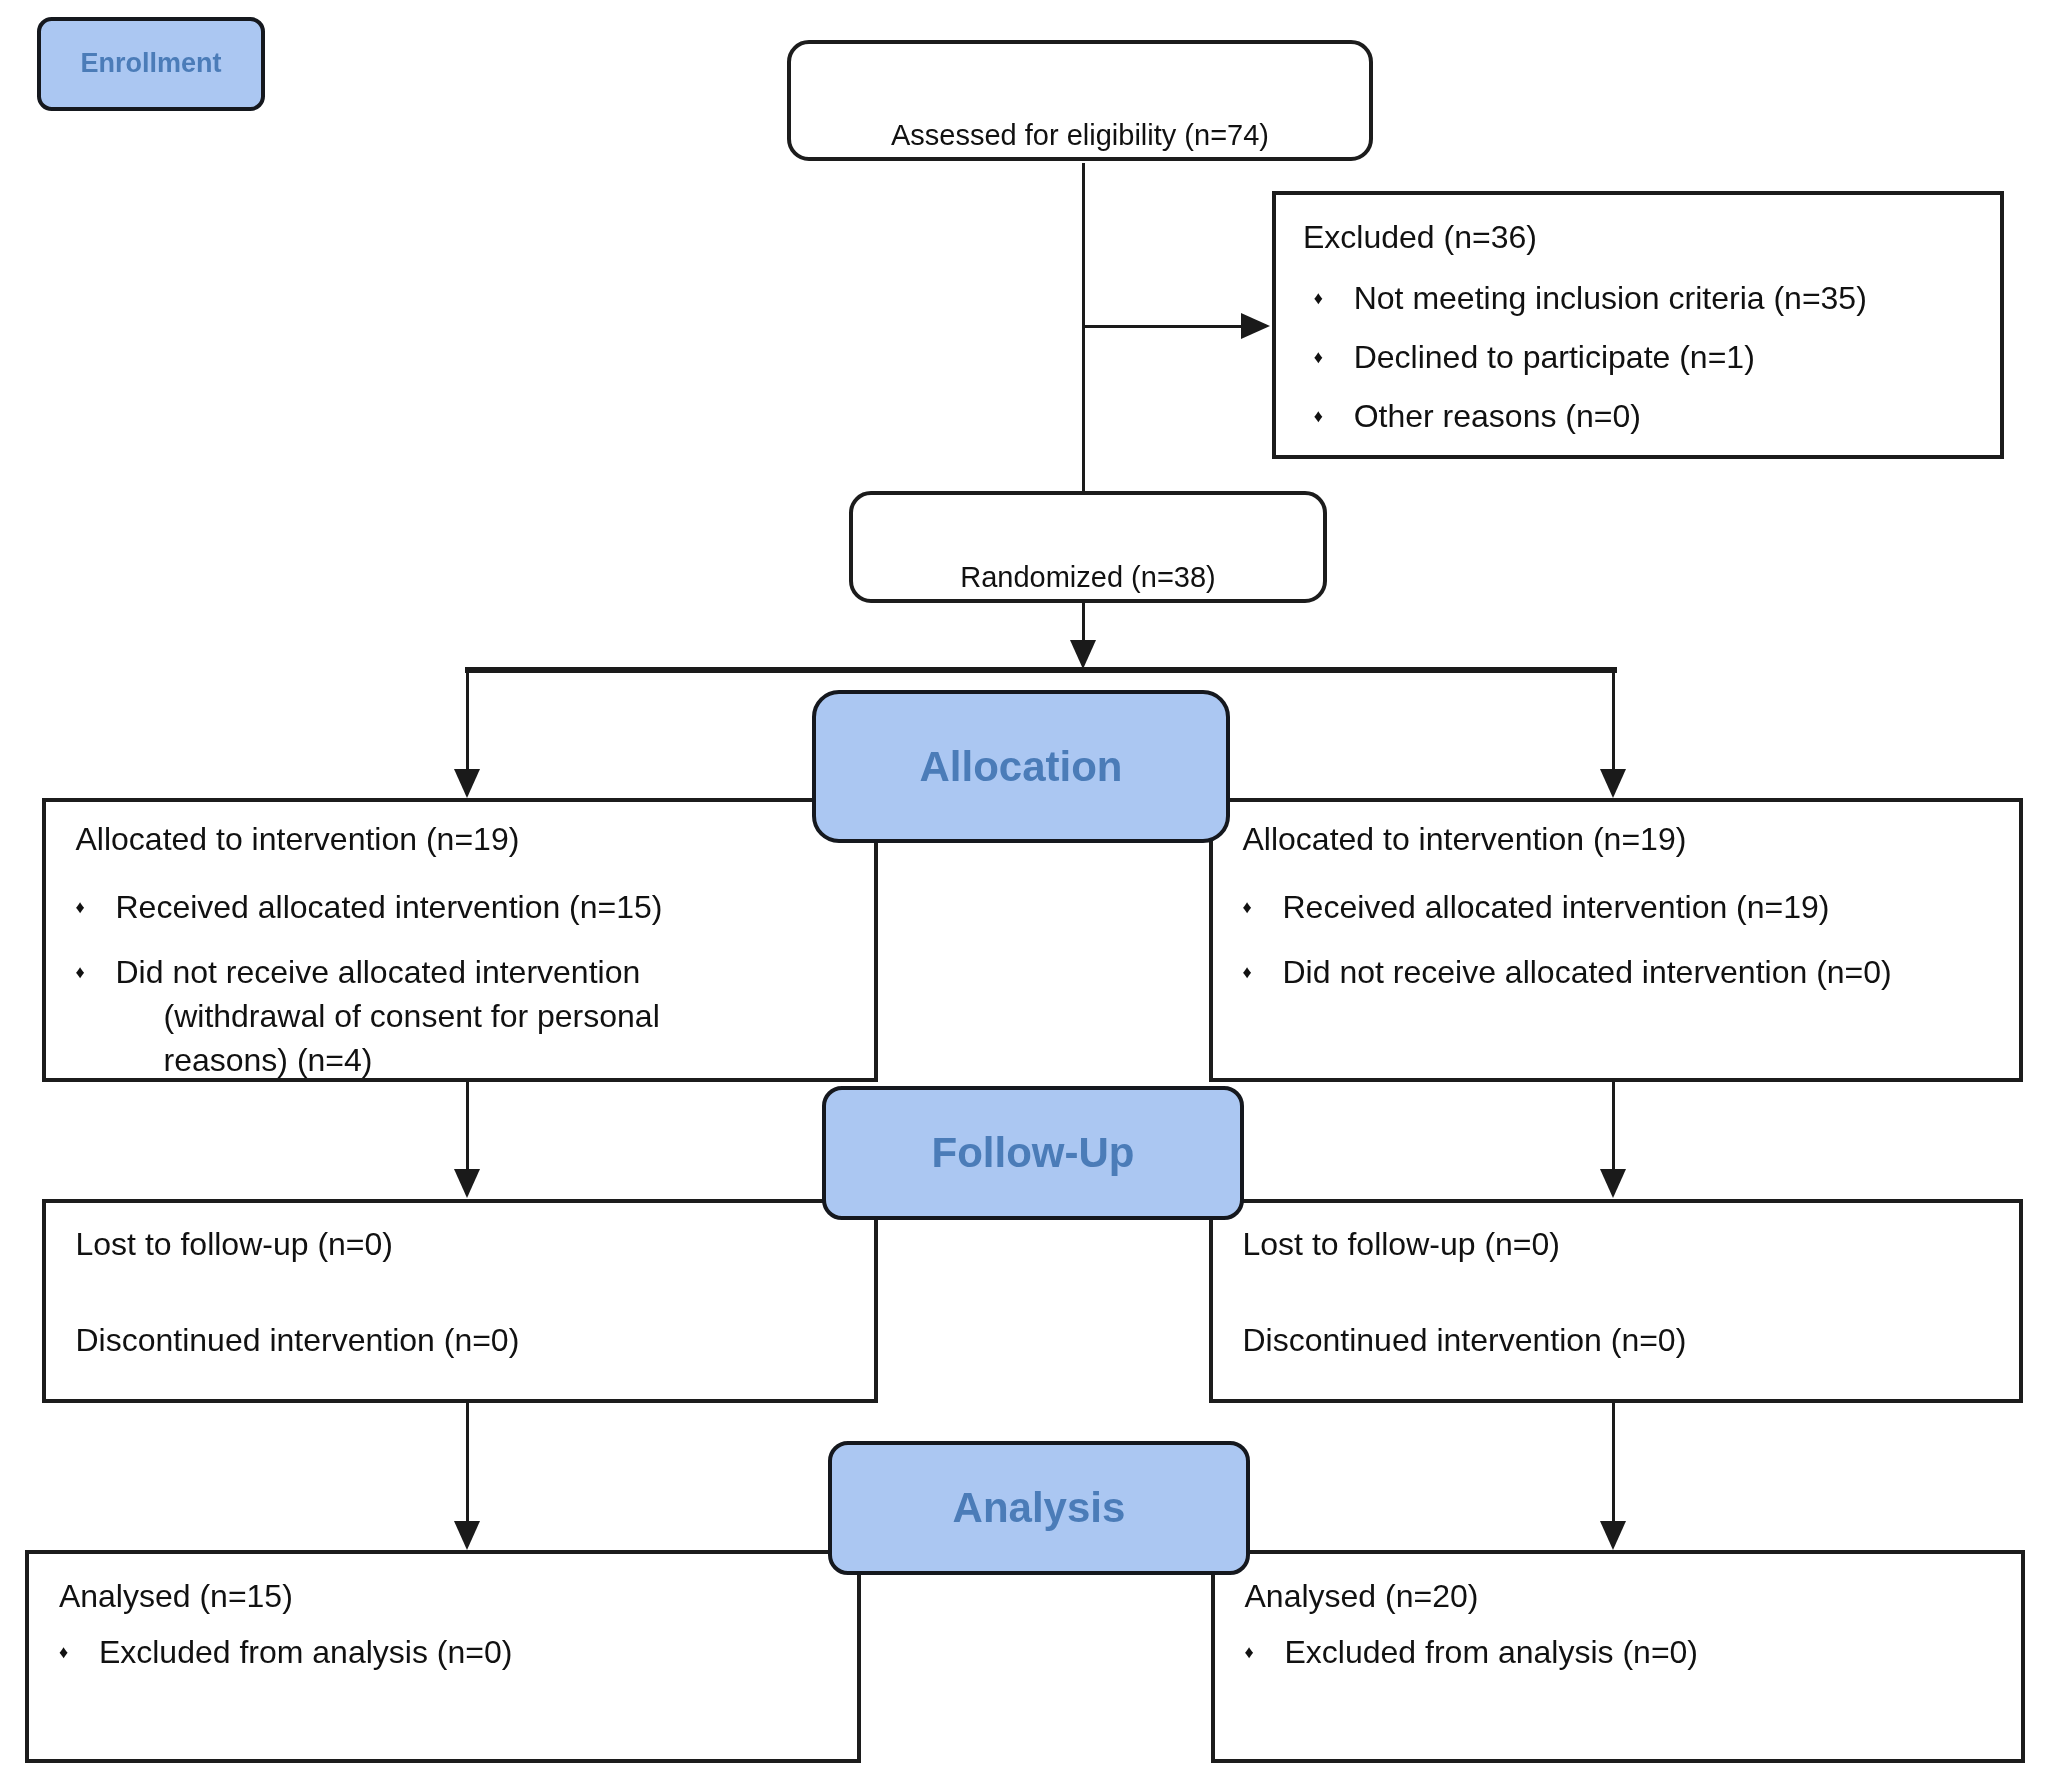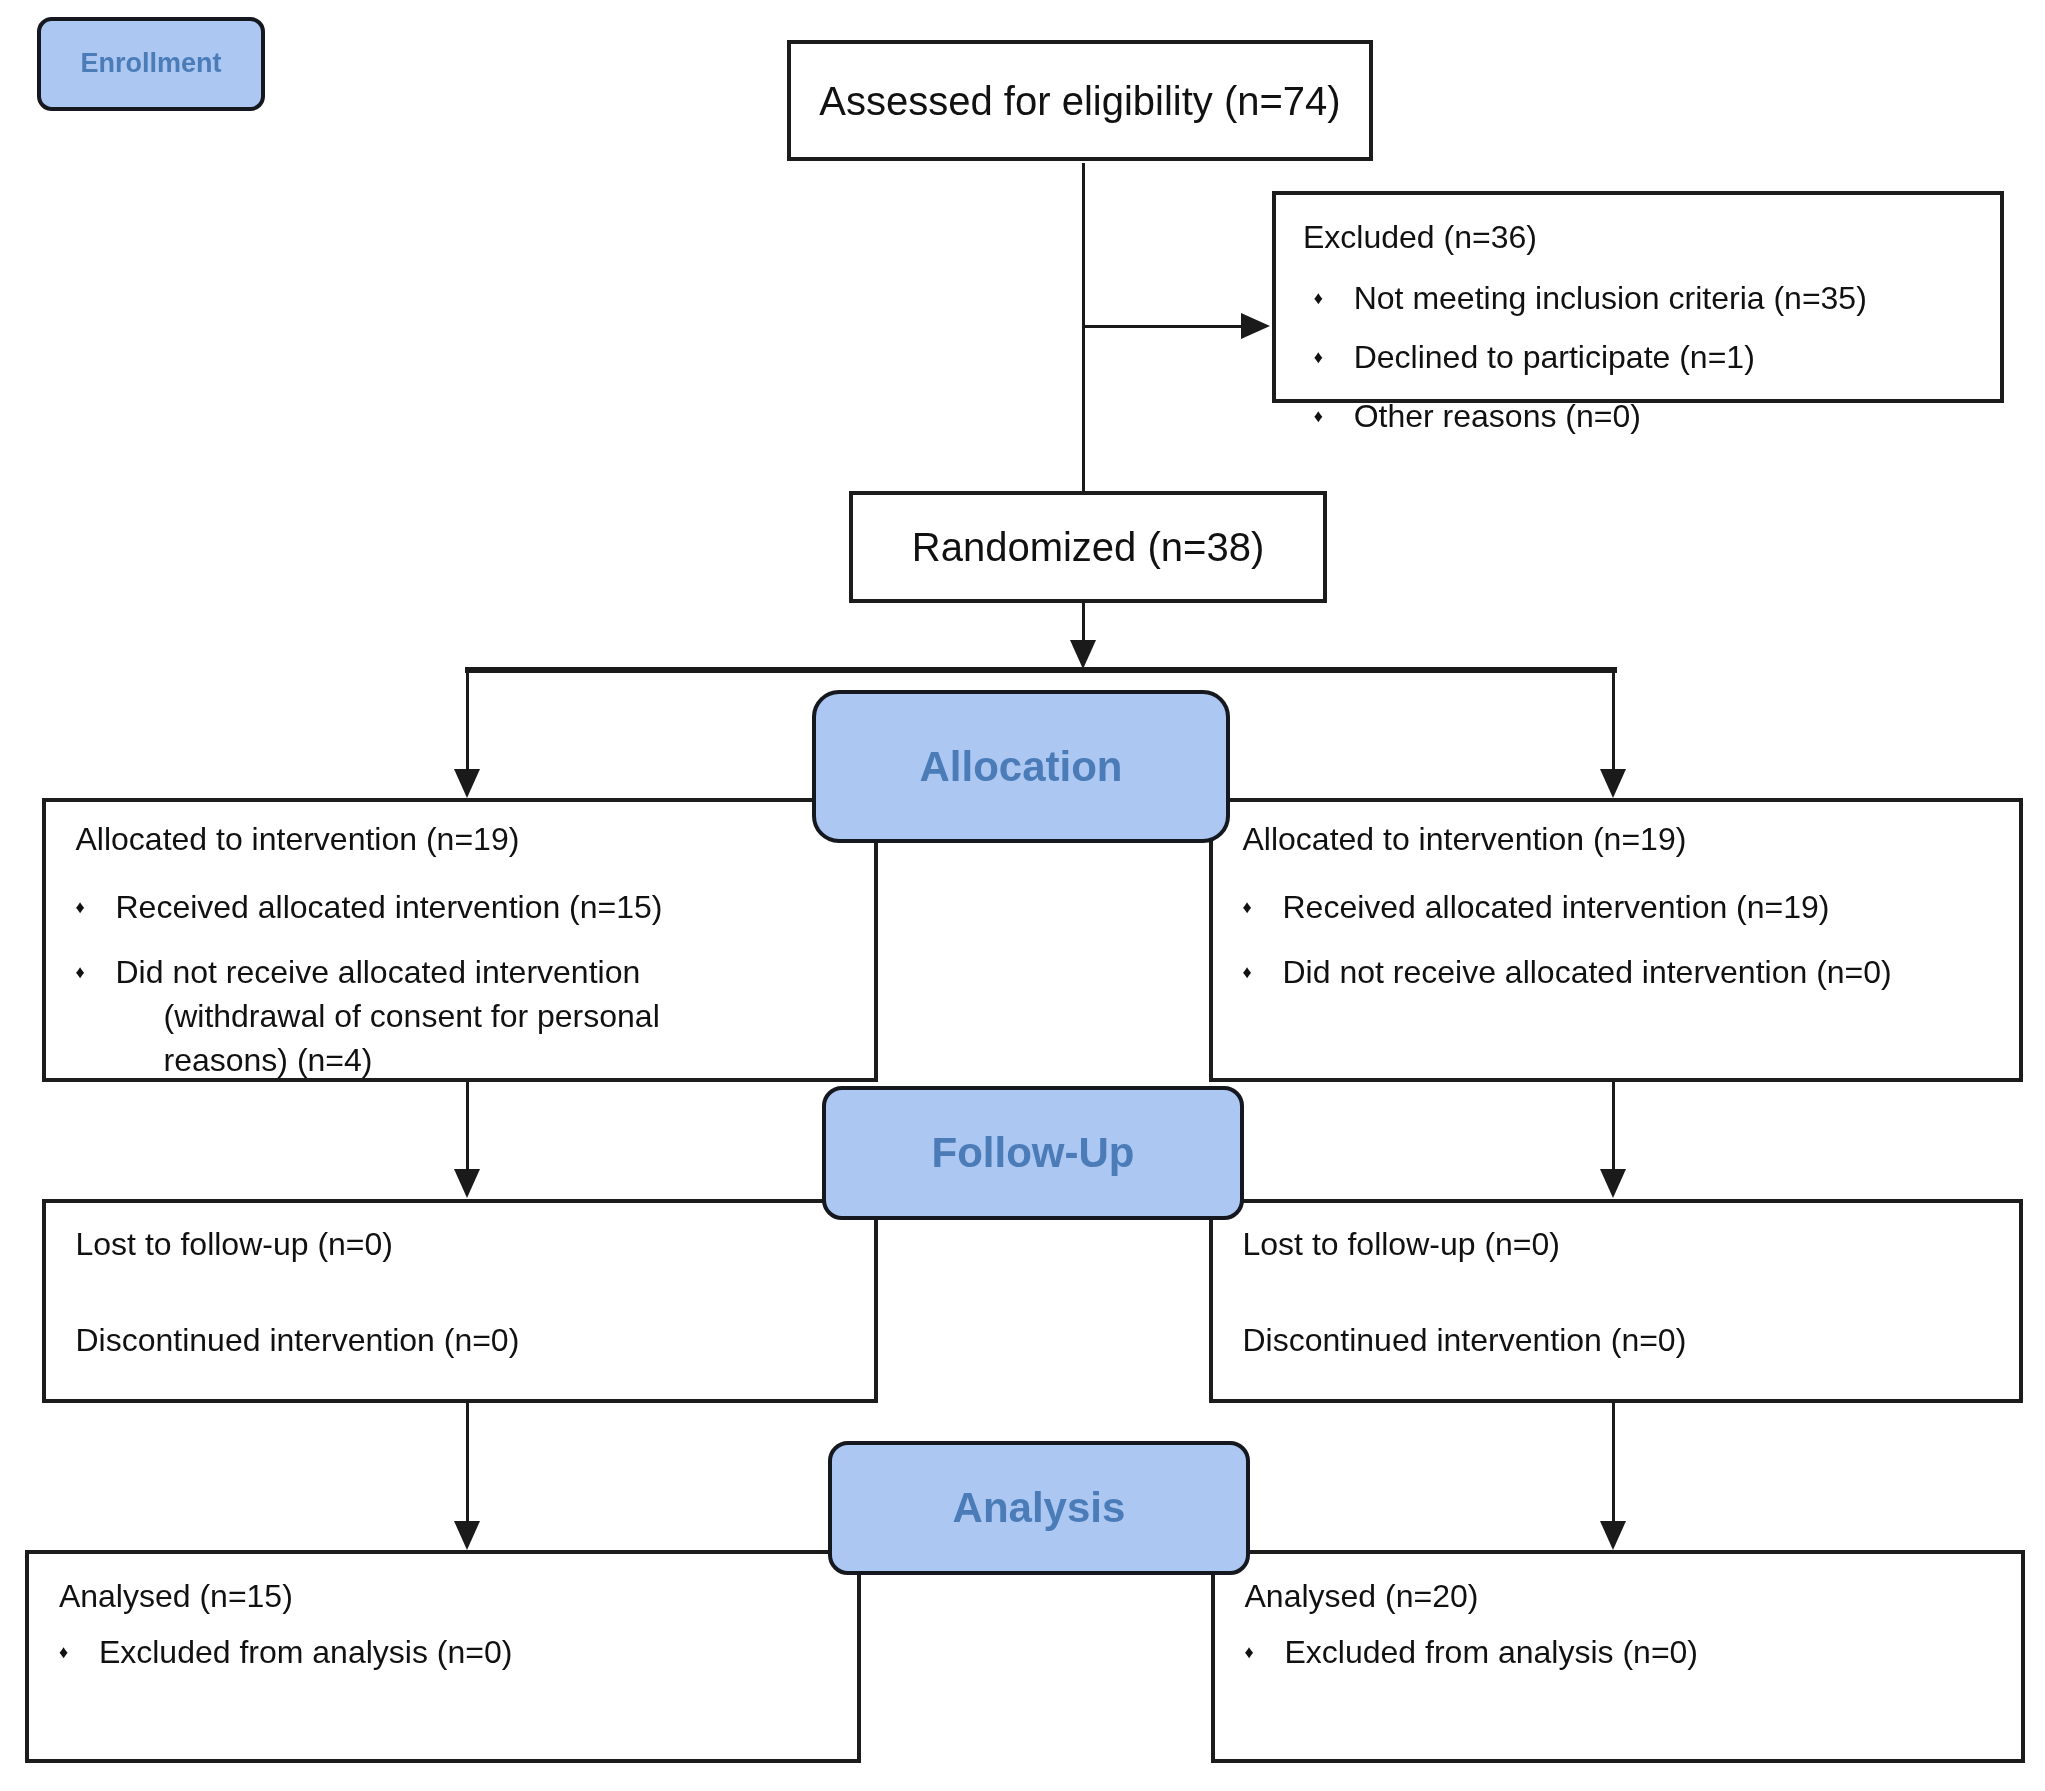--- a/index.html
+++ b/index.html
@@ -38,23 +38,23 @@
   
   .wbox{
     position:absolute;
     box-sizing:border-box;
     background:#ffffff;
     border:4px solid var(--box-border);
     font-size:32px;
     line-height:44px;
     z-index:2;
   }
-  .center{display:flex;align-items:center;justify-content:center;font-size:40px;}
+  .center{display:flex;align-items:flex-end;justify-content:center;font-size:29px;border-radius:22px;}
   .b-assessed{left:787px;top:40px;width:586px;height:121px;}
-  .b-excluded{left:1272px;top:191px;width:732px;height:212px;padding:20px 4px 0 27px;}
+  .b-excluded{left:1272px;top:191px;width:732px;height:268px;padding:20px 4px 0 27px;}
   .b-random{left:849px;top:491px;width:478px;height:112px;}
   .b-allocL{left:42px;top:798px;width:836px;height:284px;padding:14.7px 13.4px 0 29.5px;}
   .b-allocR{left:1209px;top:798px;width:814px;height:284px;padding:14.7px 13.4px 0 29.5px;}
   .b-fuL{left:42px;top:1199px;width:836px;height:204px;padding:19px 13.4px 0 29.5px;}
   .b-fuR{left:1209px;top:1199px;width:814px;height:204px;padding:19px 13.4px 0 29.5px;}
   .b-anL{left:25.4px;top:1550px;width:836px;height:213px;padding:20px 13.4px 0 29.5px;}
   .b-anR{left:1211px;top:1550px;width:814px;height:213px;padding:20px 13.4px 0 29.5px;}
   .wtitle{margin:0 0 24px 0;}
   .b-excluded .wtitle{margin-bottom:17.4px;}
   .b-anL .wtitle,.b-anR .wtitle{margin-bottom:12px;}

